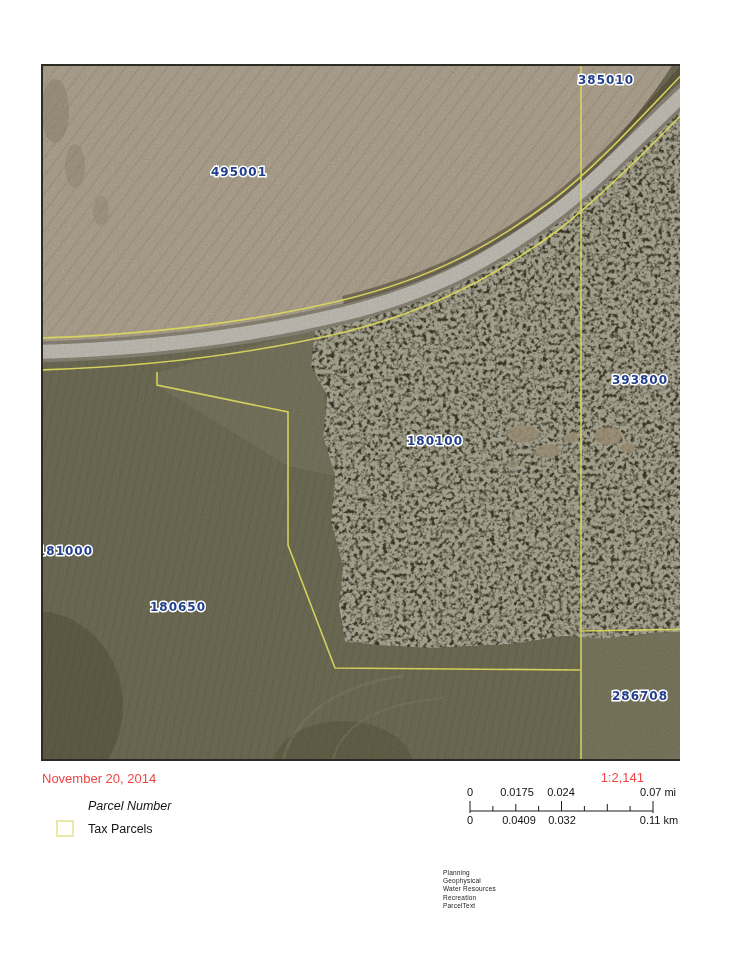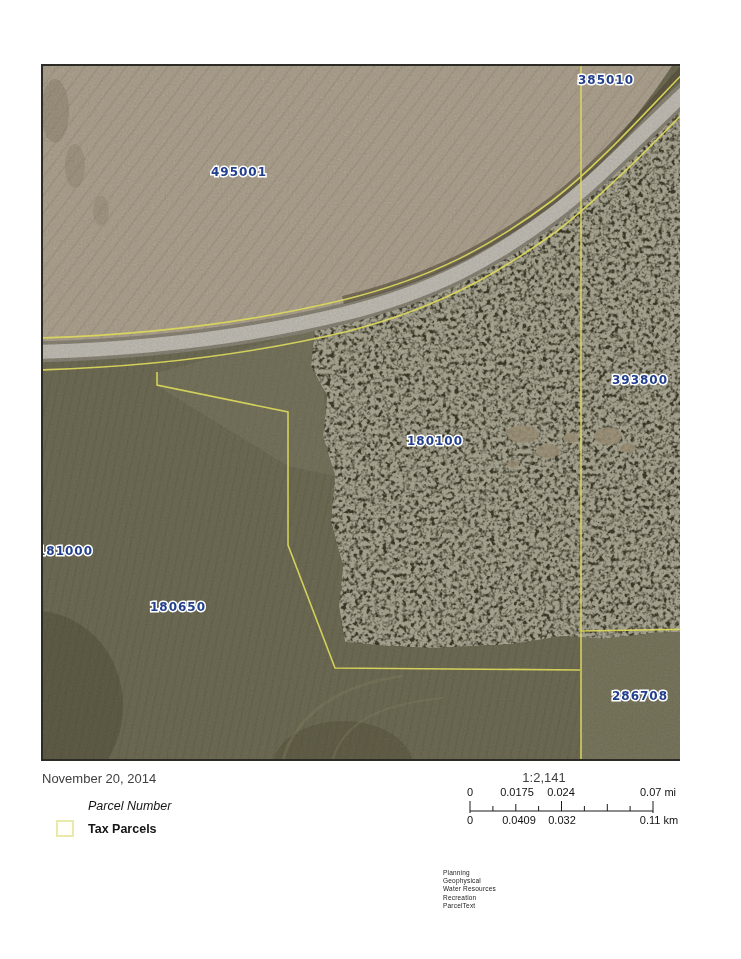--- a/index.html
+++ b/index.html
@@ -6,26 +6,26 @@
   #page{position:relative;width:680px;height:959px;background:#ffffff;overflow:hidden;
         font-family:"Liberation Sans",sans-serif;}
   
   #map-frame{position:absolute;left:41px;top:64px;width:657px;height:693px;
              border:2px solid #2c2b26;background:#75725a;}
   #map-frame svg{display:block;width:657px;height:693px;}
   .parcel-label{font-family:"DejaVu Sans",sans-serif;font-weight:bold;font-size:12px;
                 letter-spacing:1px;fill:#223f8e;stroke:#ffffff;stroke-width:3px;
                 paint-order:stroke;text-anchor:middle;}
   
-  .anno{position:absolute;color:#404040;}
+  .anno{position:absolute;color:#ef4444;}
   #map-date{left:42px;top:771px;font-size:13px;}
-  #scale-ratio{left:479px;top:770px;width:130px;text-align:center;font-size:13px;}
+  #scale-ratio{left:514px;top:770px;width:130px;text-align:right;font-size:13px;}
   .legend-label{left:88px;font-size:12.5px;color:#151515;}
   #legend-parcel-number{top:799px;font-style:italic;}
-  #legend-tax-parcels{top:822px;font-weight:bold;}
+  #legend-tax-parcels{top:822px;}
   #legend-swatch{position:absolute;left:56px;top:820px;width:14px;height:13px;
                  border:2px solid #e9e9ac;background:#fffef8;}
   .sb-label{position:absolute;font-size:11px;color:#111;transform:translateX(-50%);white-space:nowrap;}
   .sb-mi{top:786px;}
   .sb-km{top:814px;}
   #scalebar-svg{position:absolute;left:466px;top:800px;}
   #credits{position:absolute;left:443px;top:869px;font-size:6.5px;line-height:8.2px;
            color:#222;letter-spacing:0.2px;}
 </style>
 </head>

